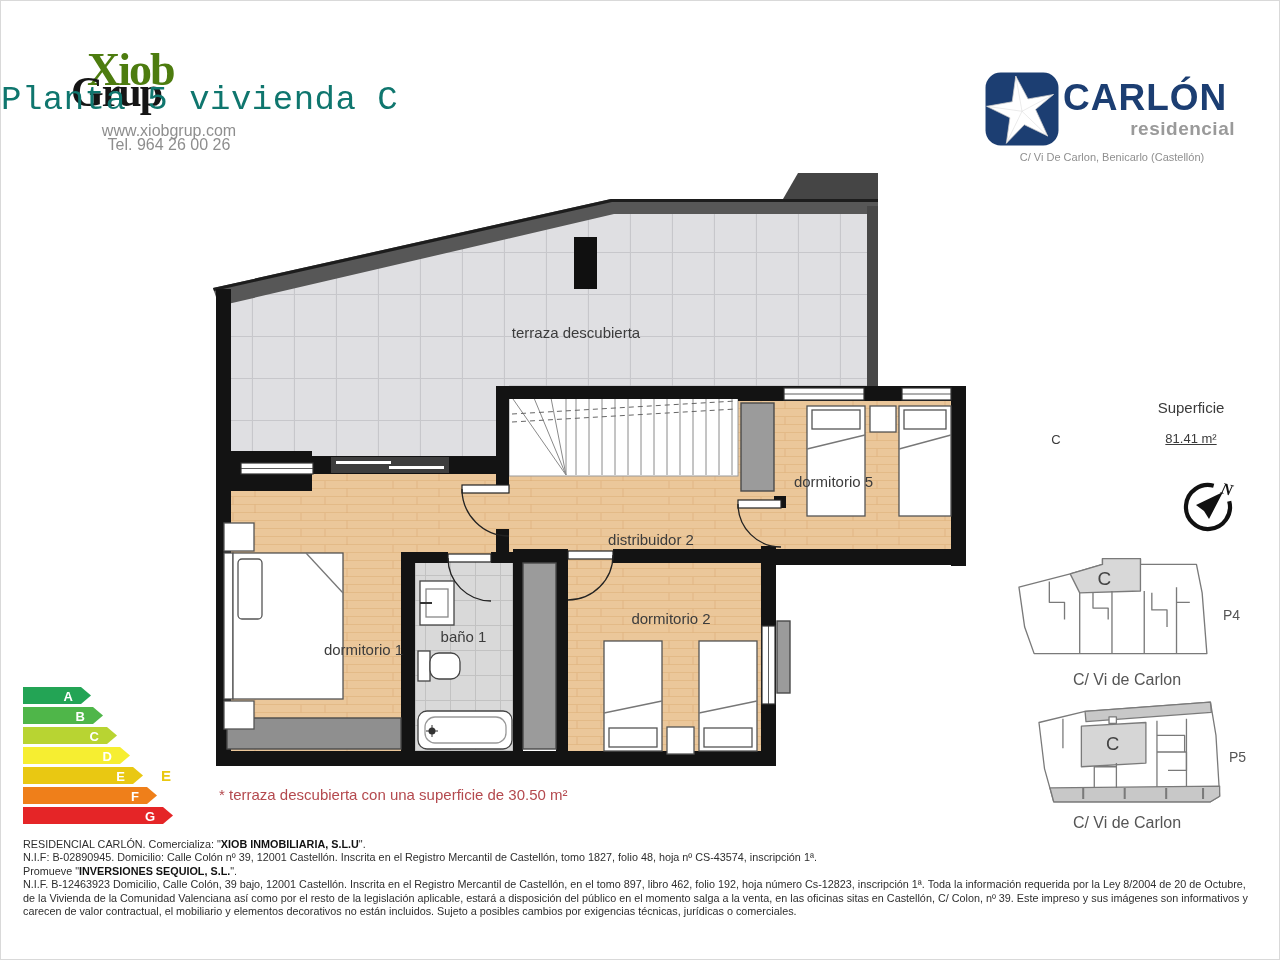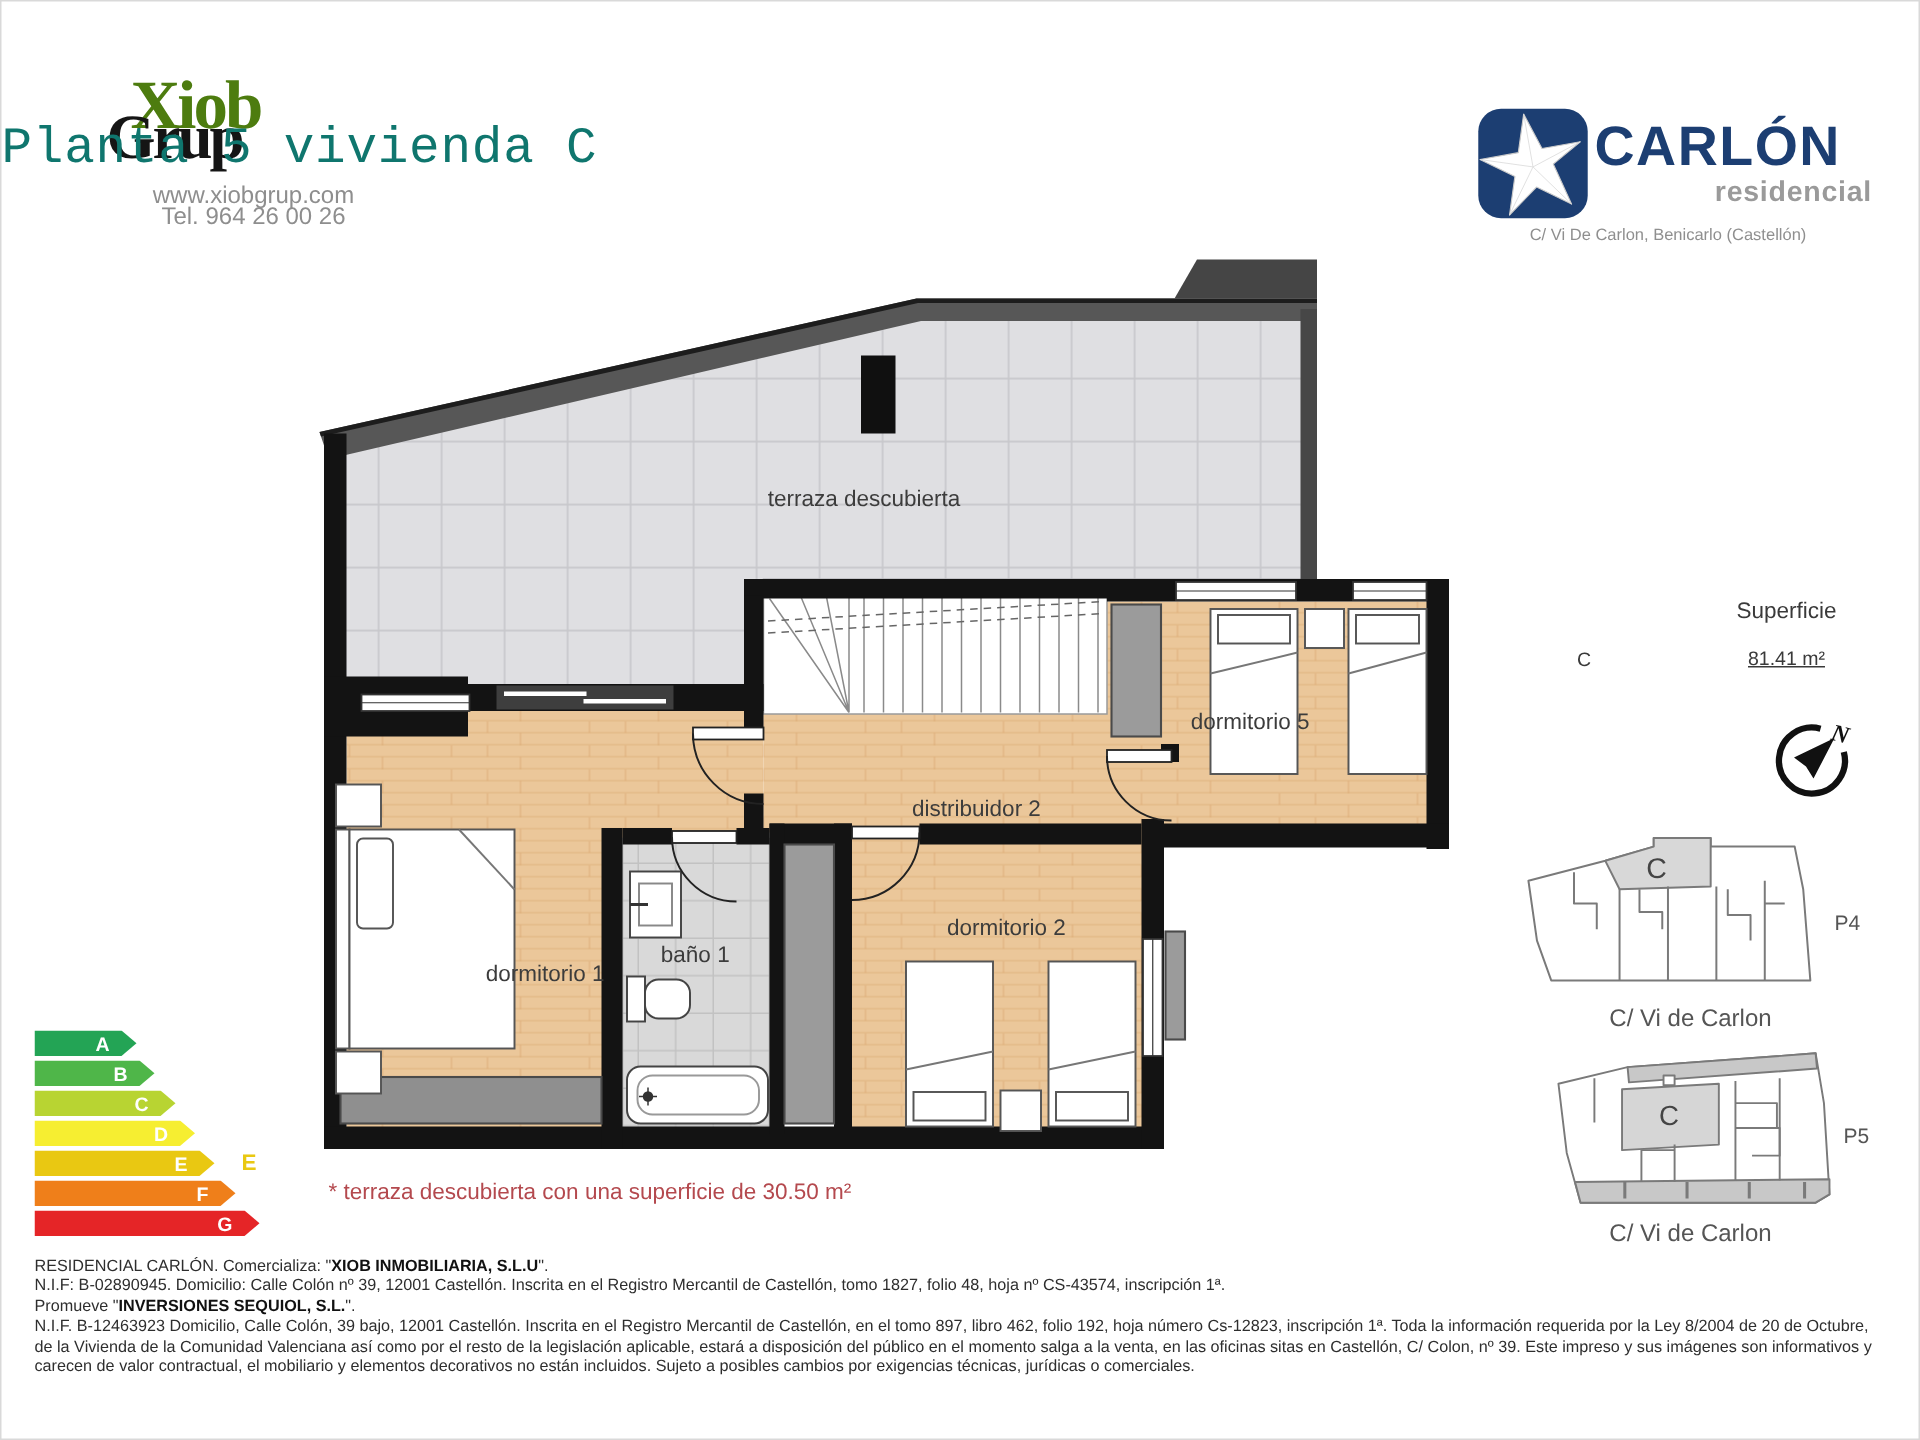--- a/index.html
+++ b/index.html
@@ -10,21 +10,21 @@
   
   #brand{left:68px;top:48px;width:200px;text-align:center;}
   #brand-top{font-family:"Liberation Serif",serif;font-weight:bold;font-size:46px;color:#4d7c0f;
              letter-spacing:-2px;line-height:.9;margin-left:18px;text-align:left;}
   #brand-bottom{font-family:"Liberation Serif",serif;font-weight:bold;font-size:42px;color:#151515;
              letter-spacing:-2px;line-height:.9;margin-top:-16px;margin-left:2px;text-align:left;}
   #brand-web,#brand-tel{font-size:16px;color:#8e8e8e;line-height:14px;}
   #brand-web{margin-top:12px;}
   #page-title{left:0;right:0;top:80px;text-align:left;font-size:34px;color:#0f766e;letter-spacing:.5px;font-family:Liberation Mono, monospace;}
   #dev-name{left:1062px;top:76px;font-size:37px;font-weight:bold;color:#1c3e72;letter-spacing:1px;}
-  #dev-tagline{right:31px;top:117px;font-size:19px;font-weight:bold;color:#9a9a9a;letter-spacing:.5px;}
+  #dev-tagline{right:44px;top:117px;font-size:19px;font-weight:bold;color:#9a9a9a;letter-spacing:.5px;}
   #dev-address{left:980px;top:150px;width:262px;text-align:center;font-size:11px;color:#8f8f8f;}
 
   
   .room-label{color:#3c3c3c;font-size:15px;text-align:center;}
 
   
   #surface-heading{left:1140px;top:398px;width:100px;text-align:center;font-size:15px;color:#3a3a3a;}
   #surface-unit{left:1040px;top:431px;width:30px;text-align:center;font-size:13px;color:#3a3a3a;}
   #surface-area{left:1140px;top:430px;width:100px;text-align:center;font-size:13px;color:#3a3a3a;text-decoration:underline;}
 

